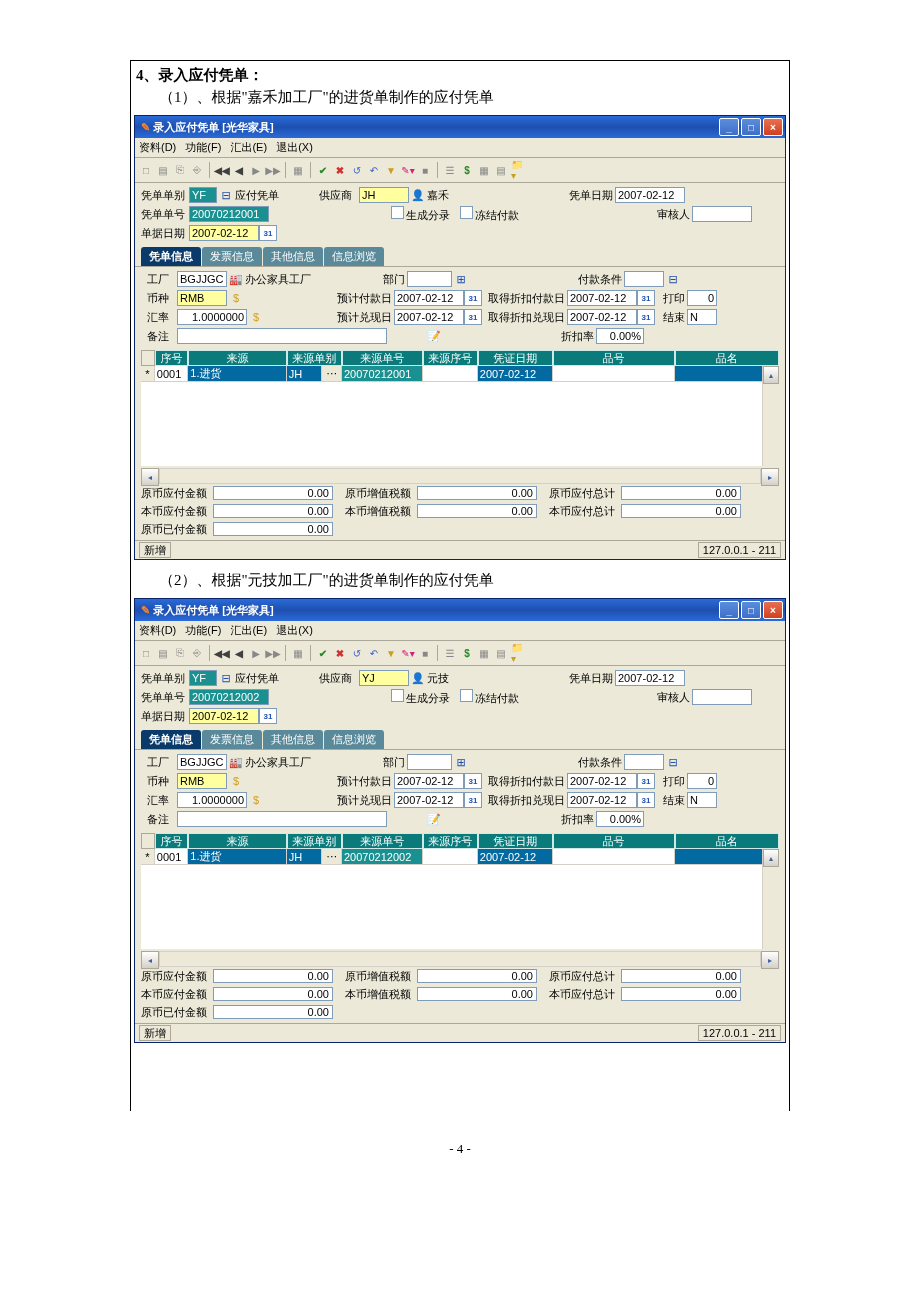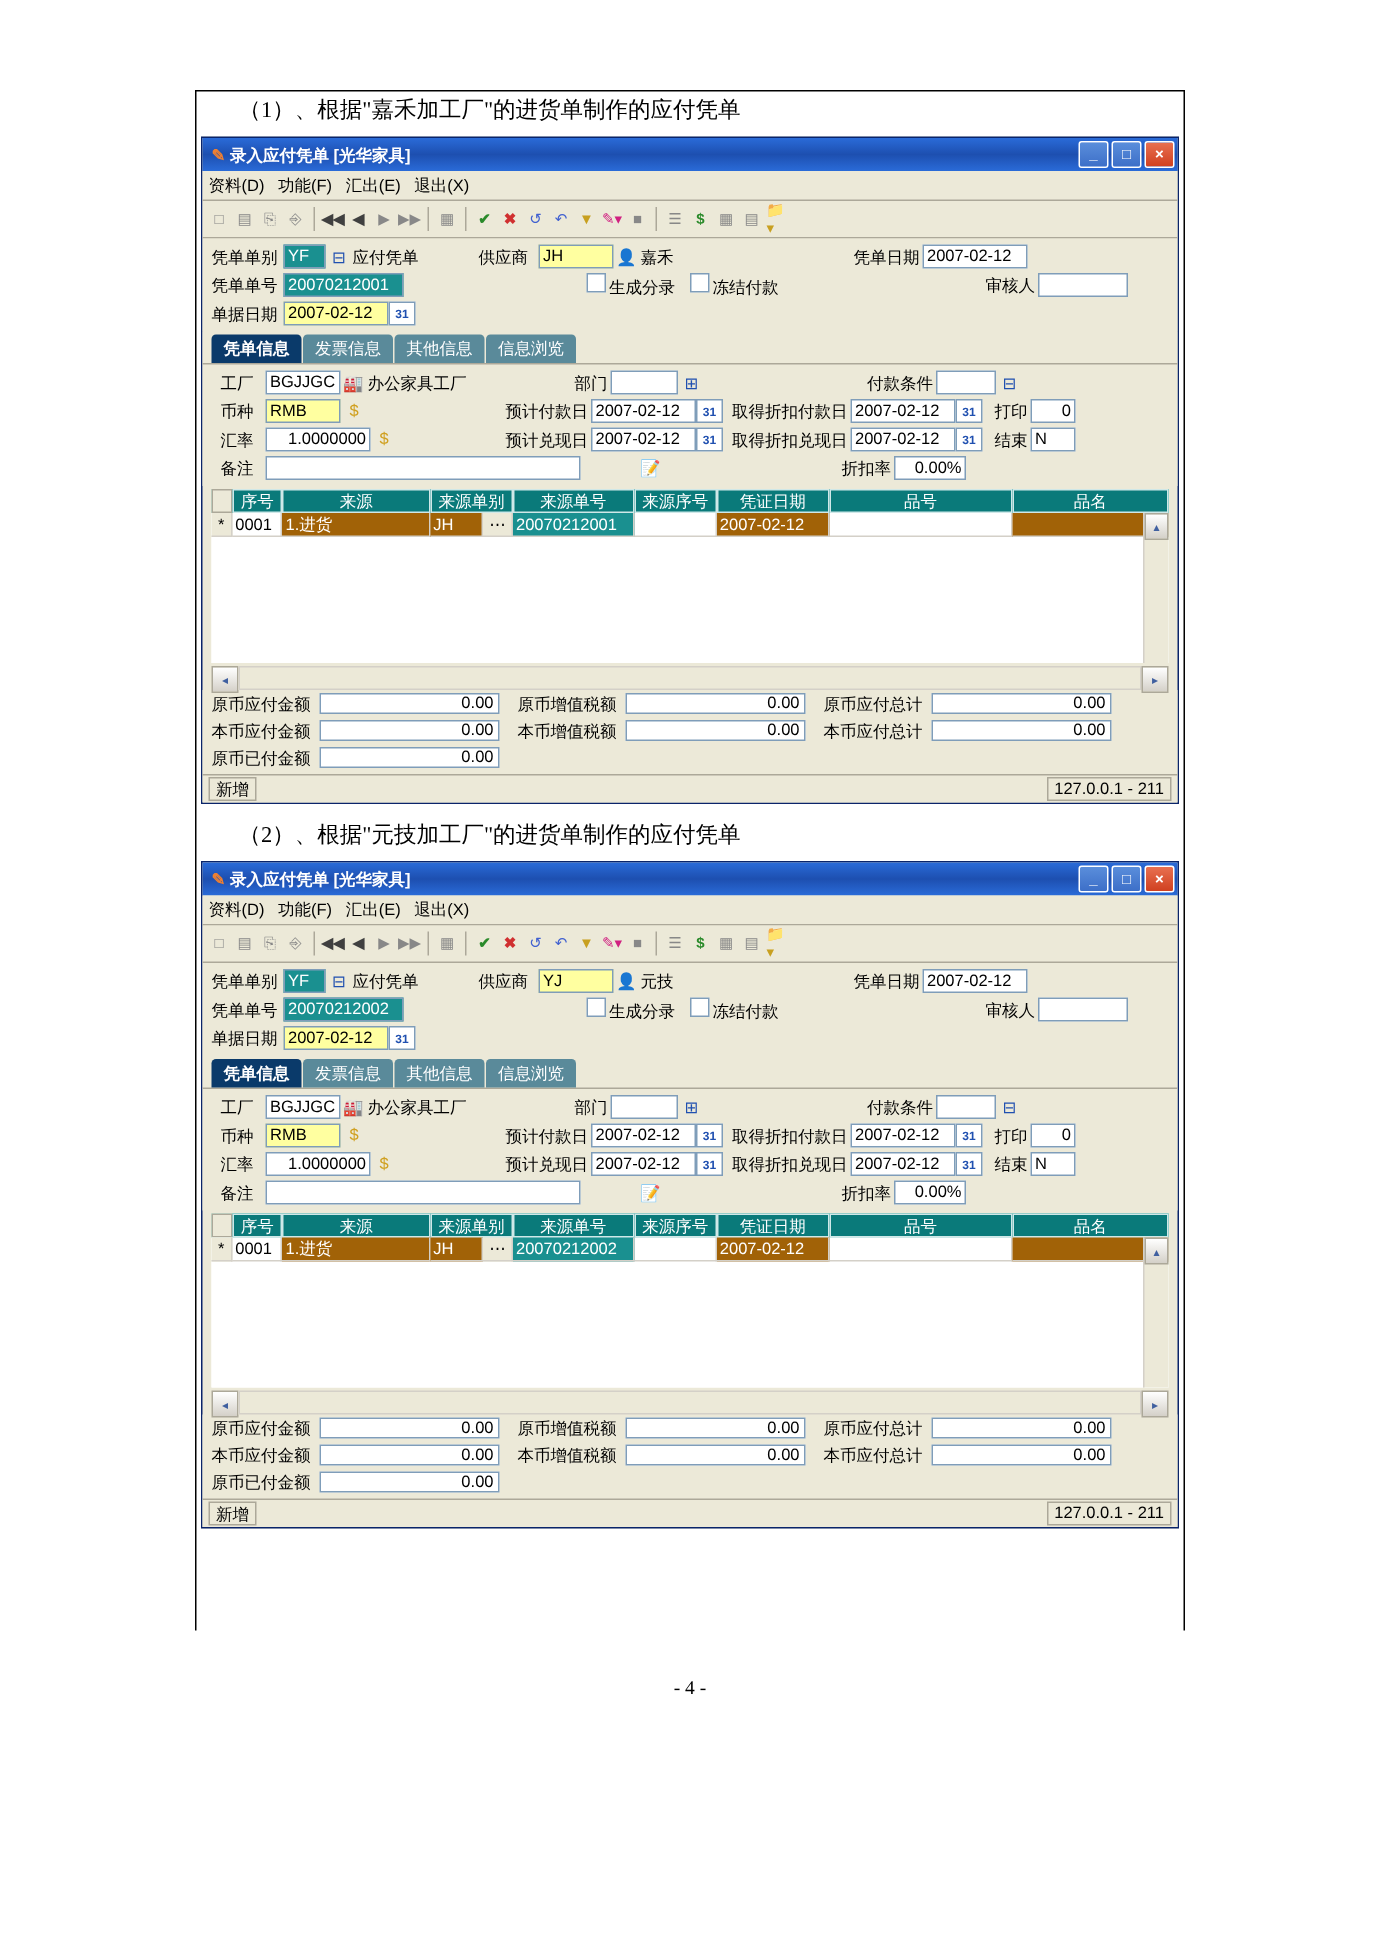--- a/index.html
+++ b/index.html
@@ -37,38 +37,39 @@
   .chk{width:11px;height:11px;border:1px solid #7f9db9;background:#fff;display:inline-block;margin-right:2px}
   .tabs{display:flex;background:#ece9d8;padding:2px 6px 0}
   .tab{padding:2px 8px;background:#5a8a9a;color:#fff;border-top-left-radius:3px;border-top-right-radius:3px;margin-right:1px;font-size:11px}
   .tab.active{background:#0a3a6a;color:#fff;font-weight:bold}
   .grid{background:#fff;margin:2px 6px}
   .grid-head{display:flex;background:#5eead4}
   .gh{background:#0a7a7a;color:#fff;border:1px solid #cfe8e8;height:16px;display:flex;align-items:center;justify-content:center;font-size:11px;box-sizing:border-box}
   .grid-body{background:#fff;height:100px;position:relative}
   .grid-row{display:flex;height:16px}
   .gc{border-right:1px solid #d4d0c8;border-bottom:1px solid #d4d0c8;height:16px;display:flex;align-items:center;padding:0 2px;font-size:11px;box-sizing:border-box;overflow:hidden}
-  .gc.teal{background:#a16207;color:#fff}
+  .gc.teal{background:#0369a1;color:#fff}
   .gc.sel{background:#1a9090;color:#fff}
   .scroll-v{position:absolute;right:0;top:0;bottom:0;width:16px;background:#ece9d8;border-left:1px solid #d4d0c8}
   .scroll-arr{height:16px;background:linear-gradient(#fff,#d4d0c8);border:1px solid #aca899;display:flex;align-items:center;justify-content:center;font-size:8px;color:#4060a0}
   .scroll-h{display:flex;height:16px;background:#ece9d8;margin:0 6px}
   .scroll-h .track{flex:1;background:#ece9d8;border:1px solid #d4d0c8}
   .totals{background:#ece9d8;padding:0 6px 2px}
   .trow{display:flex;align-items:center;height:18px}
   .tval{background:#fff;border:1px solid #7f9db9;height:14px;text-align:right;padding:0 3px;display:inline-flex;align-items:center;justify-content:flex-end;box-sizing:border-box}
   .status{background:#ece9d8;border-top:1px solid #aca899;height:18px;display:flex;align-items:center;justify-content:space-between;padding:0 4px}
   .status-cell{border:1px solid #aca899;padding:0 4px;height:14px;display:flex;align-items:center;background:#ece9d8}
   .pagenum{text-align:center;margin-top:30px;font-size:13px}
 </style>
 </head>
 <body>
 
 <div class="page">
   <div class="content">
+    <div class="section-title">4、录入应付凭单：</div>
     <div class="sub-title">（1）、根据"嘉禾加工厂"的进货单制作的应付凭单</div>
 
     <div class="app">
       <div class="titlebar">
         <span><span style="color:#f08030">✎</span> <span>录入应付凭单 [光华家具]</span></span>
         <div class="winbtns">
           <div class="winbtn">_</div>
           <div class="winbtn">□</div>
           <div class="winbtn close">×</div>
         </div>

